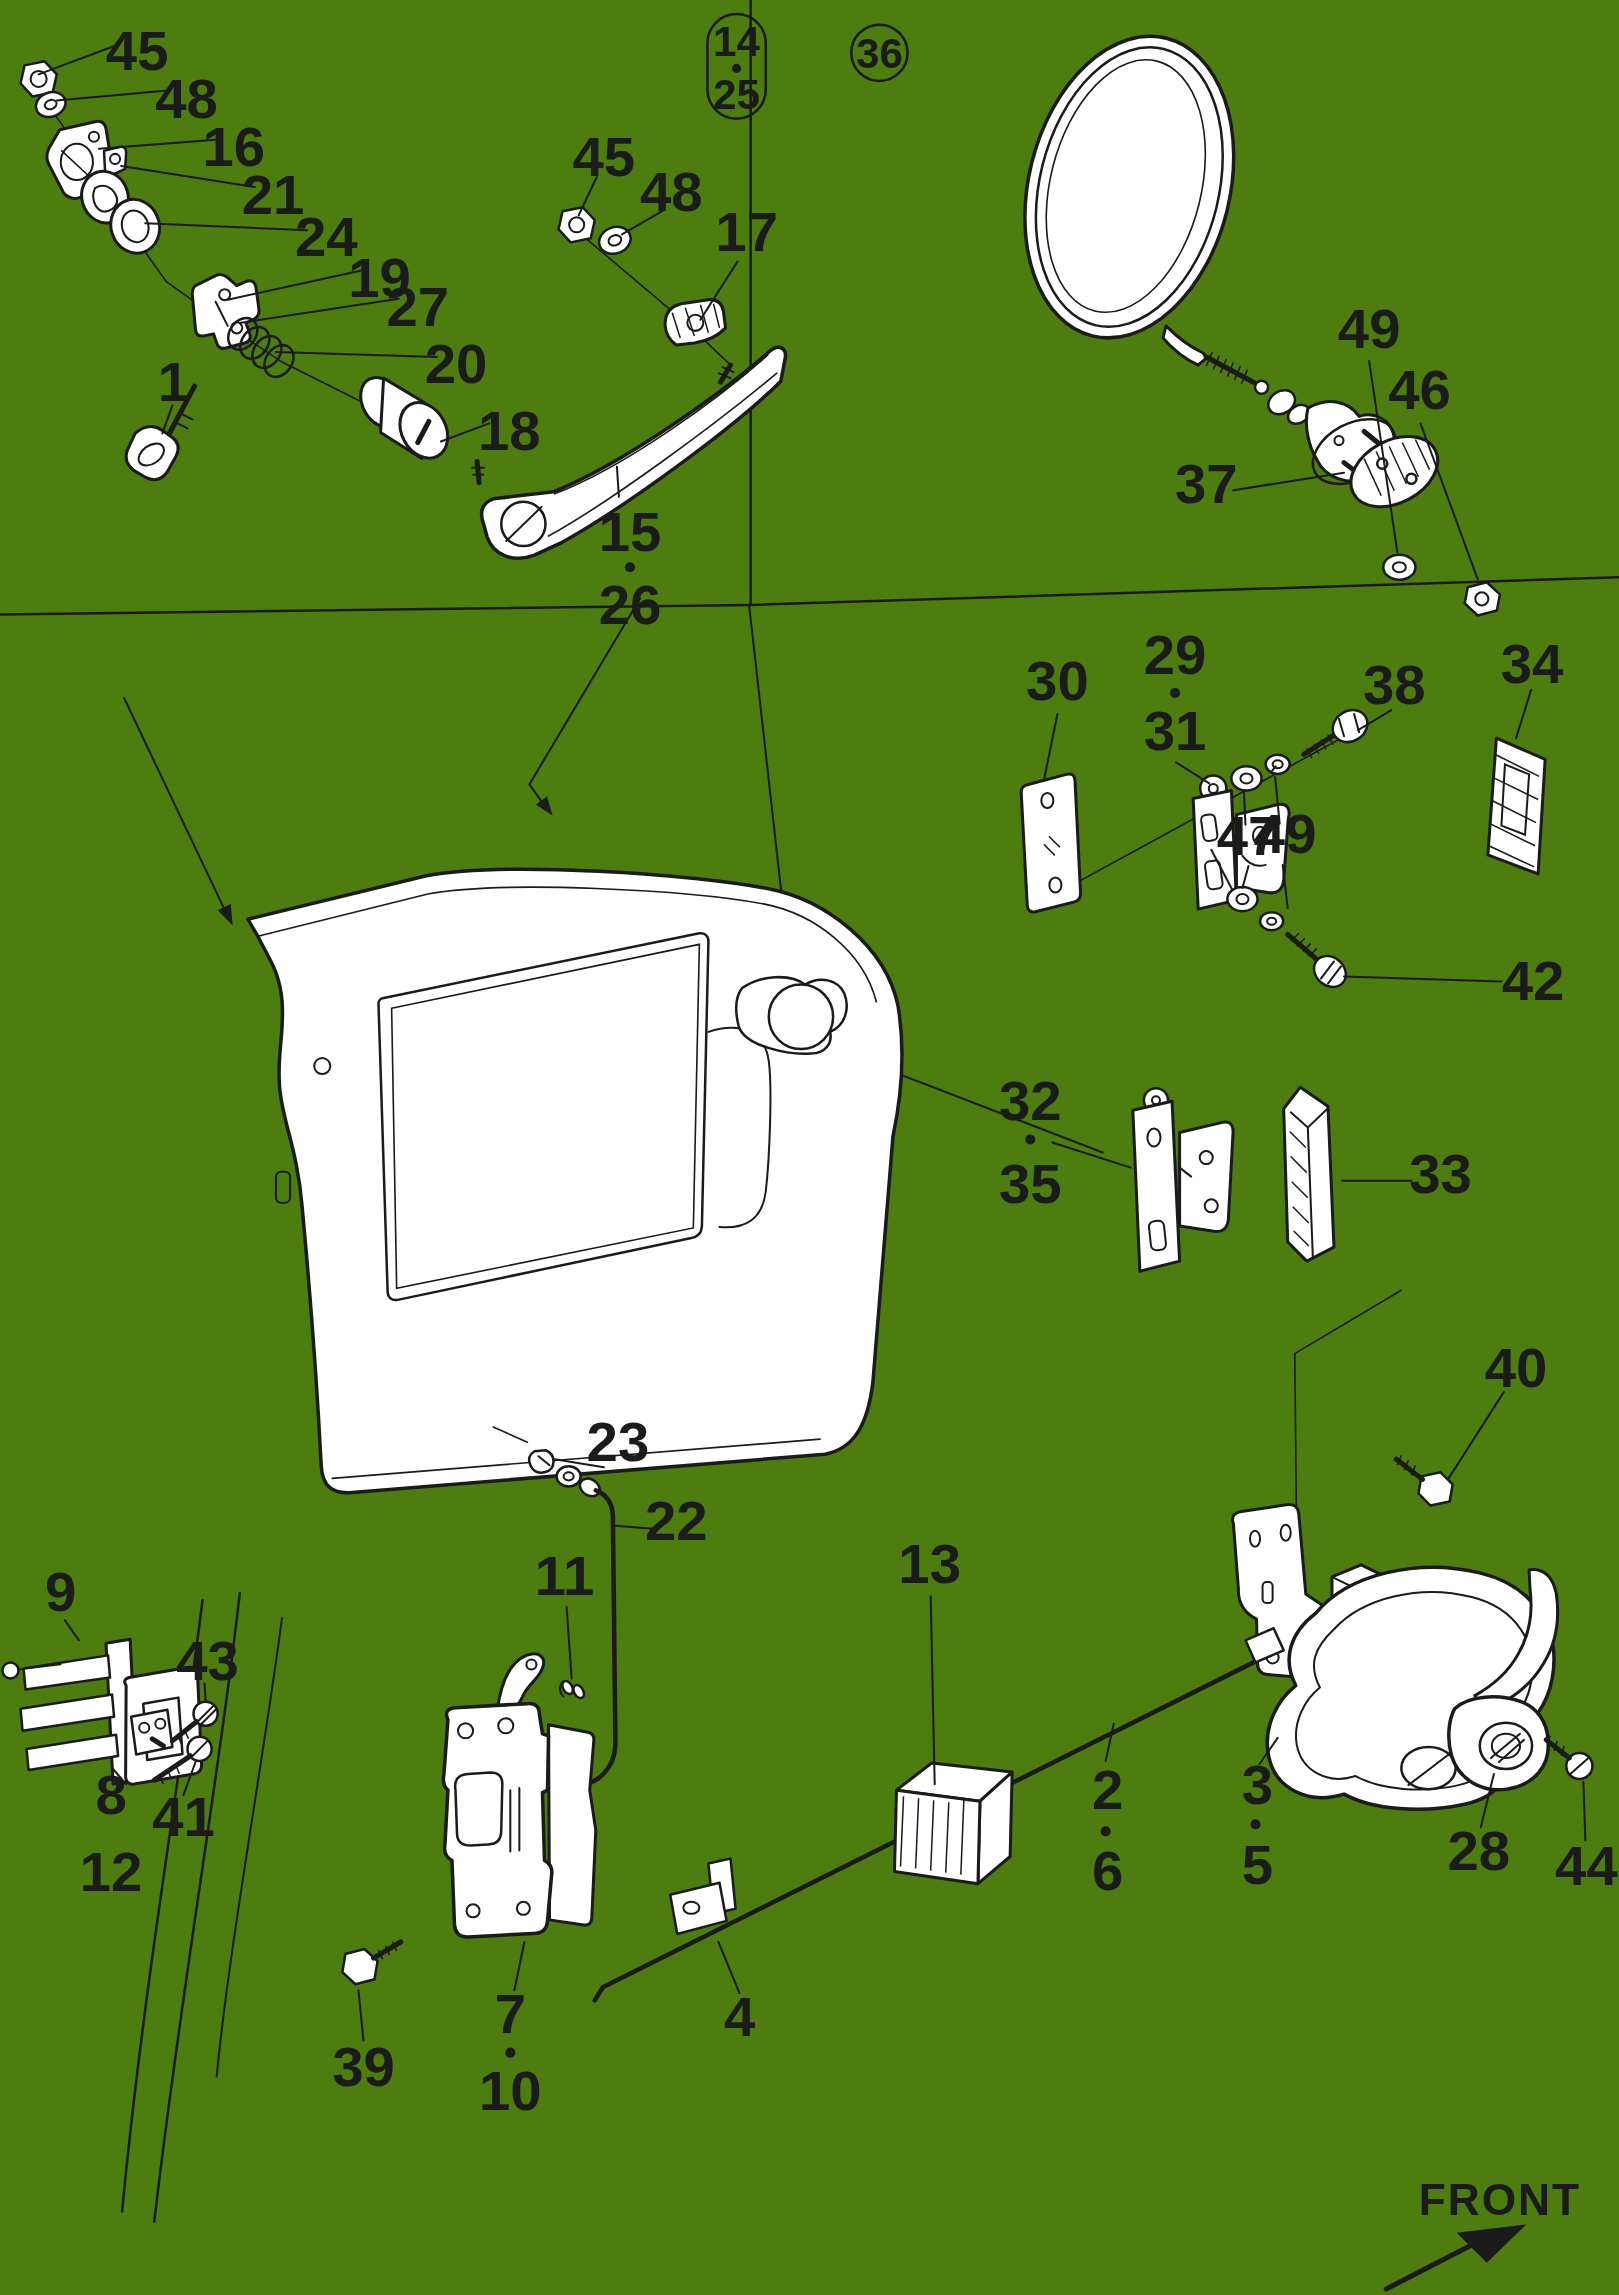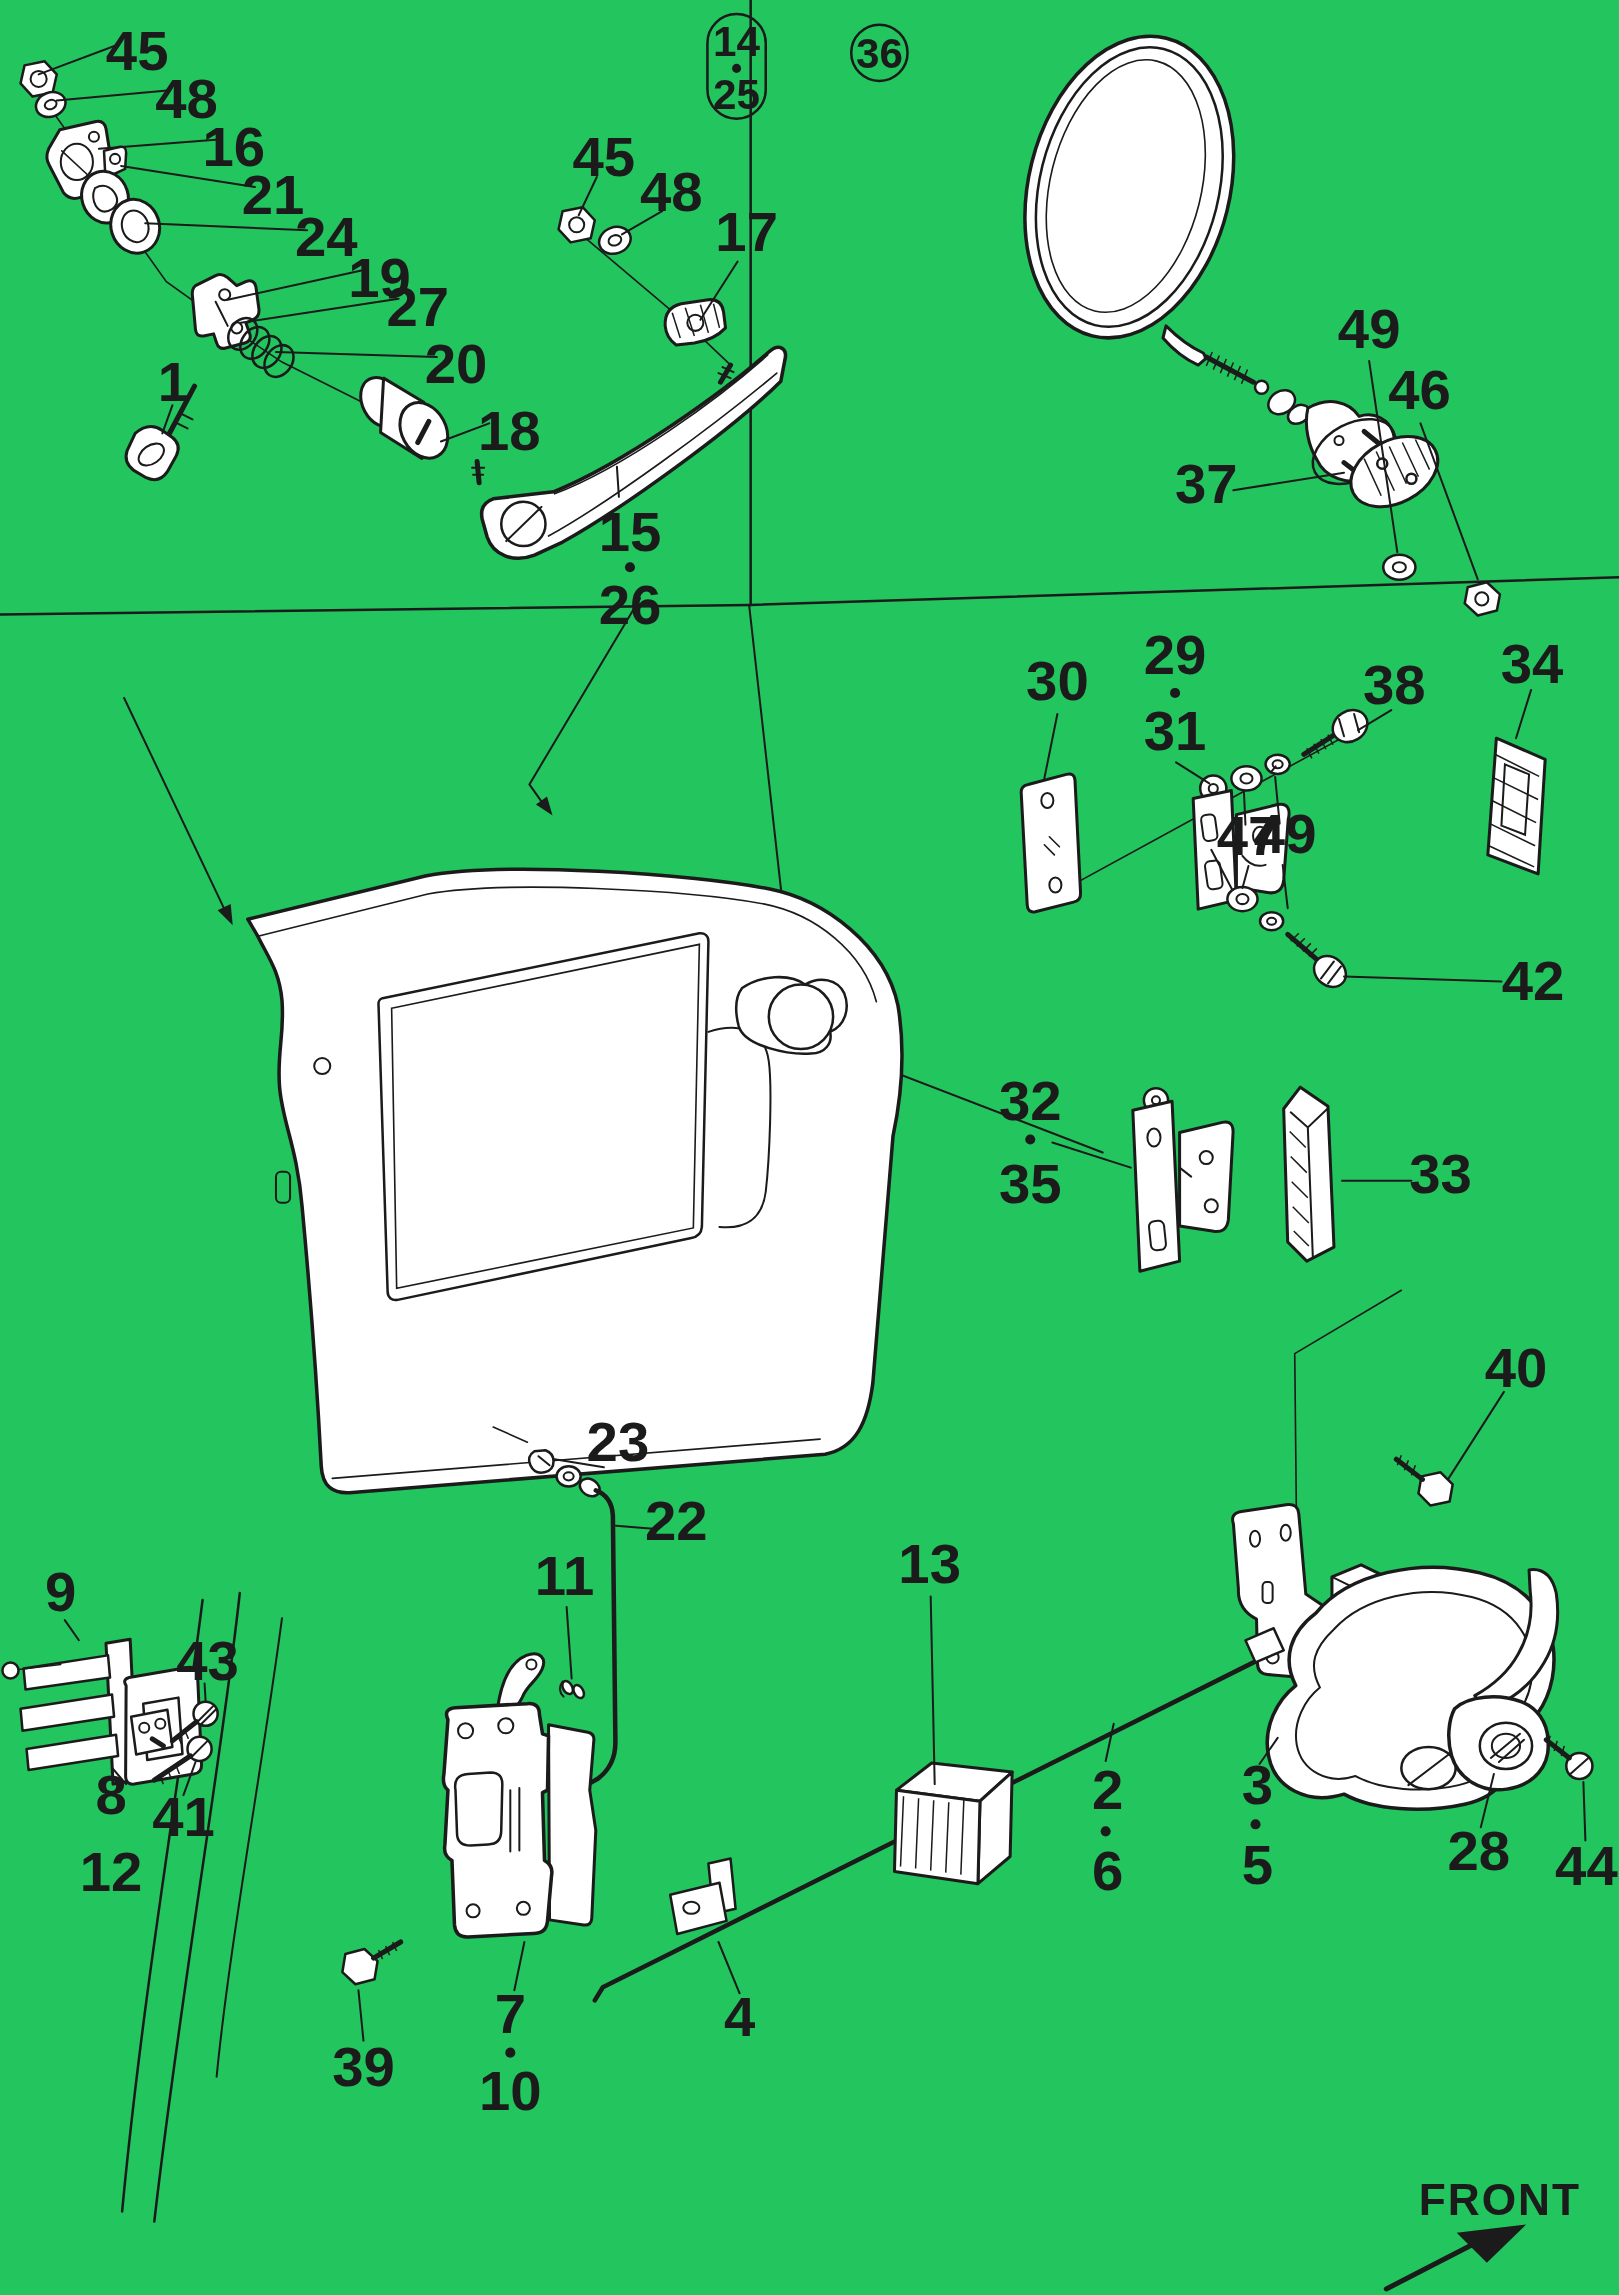--- a/index.html
+++ b/index.html
@@ -1,16 +1,16 @@
 <!DOCTYPE html>
 <html style="font-size:8px"><head>
 <meta charset="utf-8">
 <style>
   html,body{margin:0;padding:0;background:#ffffff;}
-  #page{position:relative;width:1620px;height:2295px;background:#22c55e;overflow:hidden;}
+  #page{position:relative;width:1620px;height:2295px;background:#4d7c0f;overflow:hidden;}
   svg{position:absolute;left:0;top:0;}
   .o{fill:#ffffff;stroke:#1b1b1b;stroke-width:7;stroke-linejoin:round;}
   .o6{fill:#ffffff;stroke:#1b1b1b;stroke-width:6;stroke-linejoin:round;}
   .o5{fill:#ffffff;stroke:#1b1b1b;stroke-width:5;stroke-linejoin:round;}
   .l{fill:none;stroke:#1b1b1b;stroke-width:5;stroke-linecap:round;stroke-linejoin:round;}
   .l4{fill:none;stroke:#1b1b1b;stroke-width:4;stroke-linecap:round;}
   .t{fill:none;stroke:#1b1b1b;stroke-width:3.2;stroke-linecap:round;}
   .lead{fill:none;stroke:#1b1b1b;stroke-width:4;stroke-linecap:round;}
   .thick{fill:none;stroke:#1b1b1b;stroke-width:10;stroke-linecap:round;stroke-linejoin:round;}
   .rod{fill:none;stroke:#1b1b1b;stroke-width:9;stroke-linecap:round;stroke-linejoin:round;}

